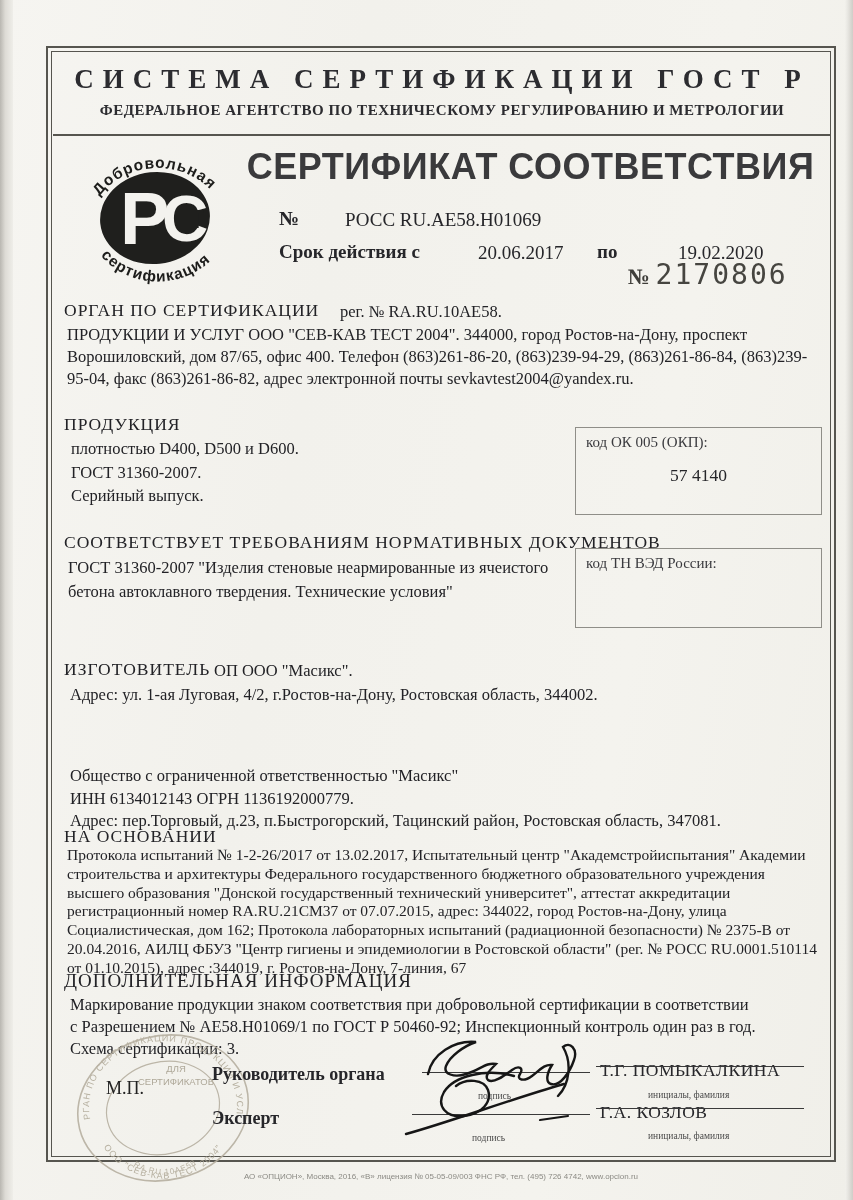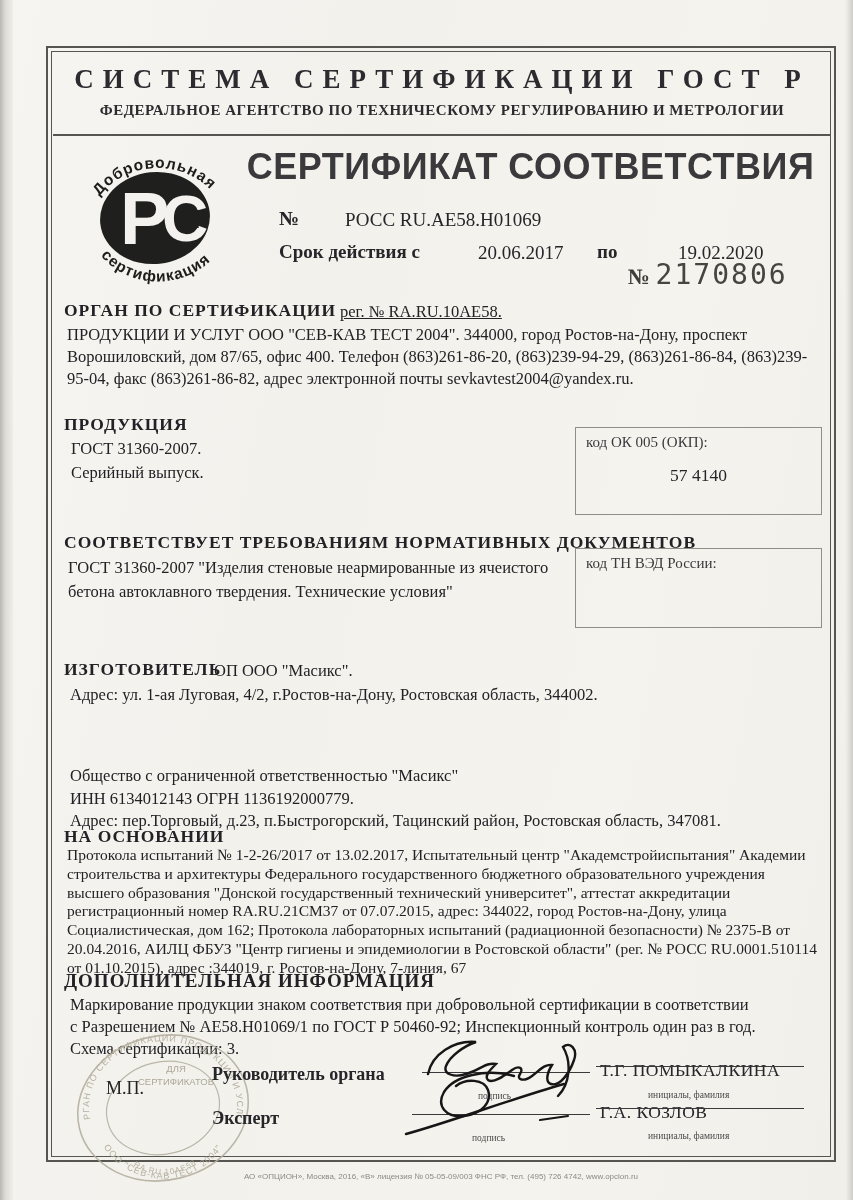--- a/index.html
+++ b/index.html
@@ -27,21 +27,21 @@
 
   .numrow-label { left:279px; top:207px; font-size:20px; font-weight:bold; }
   .numrow-val { left:345px; top:209px; font-size:19px; }
   .validity-label { left:279px; top:241px; font-size:19px; font-weight:bold; }
   .valid-from { left:478px; top:242px; font-size:19px; }
   .to-label { left:597px; top:241px; font-size:19px; font-weight:bold; }
   .valid-to { left:678px; top:242px; font-size:19px; }
   .serial { left:628px; top:258px; font-size:22px; font-weight:bold; color:#3f3e3a; }
   .serial .digits { font-family:"DejaVu Sans Mono", monospace; font-weight:normal; font-size:28px; letter-spacing:2px; color:#464540; }
 
-  .sec-label { font-weight:bold; font-size:17.5px; letter-spacing:1px; color:#222226; }
+  .sec-label { font-weight:normal; font-size:17.5px; letter-spacing:1px; color:#222226; }
   .body-text { font-size:16.5px; line-height:22px; color:#222226; }
 
   .codebox { position:absolute; left:575px; width:247px; border:1px solid #8f8e88; background:transparent; }
   .codebox .cb-label { font-size:15px; color:#3a3a3e; padding:6px 0 0 10px; }
   .codebox .cb-value { text-align:center; font-size:17.5px; margin-top:14px; }
 
   .sig-line { position:absolute; border-bottom:1.5px solid #3a3a3a; }
   .tiny-label { position:absolute; font-size:9.5px; color:#4a4a4a; }
   .role { position:absolute; font-weight:bold; font-size:18px; }
   .sig-name { position:absolute; font-size:17.5px; letter-spacing:0.5px; }
@@ -93,25 +93,26 @@
   <div class="abs validity-label">Срок действия  с</div>
   <div class="abs valid-from">20.06.2017</div>
   <div class="abs to-label">по</div>
   <div class="abs valid-to">19.02.2020</div>
   <div class="abs serial">
     <span>№</span>
     <span class="digits">2170806</span>
   </div>
 
   <div class="abs sec-label" style="left:64px; top:300px;">ОРГАН ПО СЕРТИФИКАЦИИ</div>
-  <div class="abs body-text" style="left:340px; top:301px;text-decoration:underline;">рег. № RA.RU.10АЕ58.</div>
+  <div class="abs body-text" style="left:340px; top:301px;">рег. № RA.RU.10АЕ58.</div>
   <div class="abs body-text" style="left:67px; top:324px; width:752px;">ПРОДУКЦИИ И УСЛУГ ООО "СЕВ-КАВ ТЕСТ 2004". 344000, город Ростов-на-Дону, проспект Ворошиловский, дом 87/65, офис 400. Телефон (863)261-86-20, (863)239-94-29, (863)261-86-84, (863)239-95-04, факс (863)261-86-82, адрес электронной почты sevkavtest2004@yandex.ru.</div>
 
   <div class="abs sec-label" style="left:64px; top:414px;">ПРОДУКЦИЯ</div>
   <div class="abs body-text" style="left:71px; top:437px; line-height:23.5px;">
+    <div>плотностью D400, D500 и D600.</div>
     <div>ГОСТ 31360-2007.</div>
     <div>Серийный выпуск.</div>
   </div>
   <div class="codebox" style="top:427px; height:88px;">
     <div class="cb-label">код ОК 005 (ОКП):</div>
     <div class="cb-value">57 4140</div>
   </div>
 
   <div class="abs sec-label" style="left:64px; top:532px;">СООТВЕТСТВУЕТ ТРЕБОВАНИЯМ НОРМАТИВНЫХ ДОКУМЕНТОВ</div>
   <div class="abs body-text" style="left:68px; top:556px; width:500px; line-height:24px;">ГОСТ 31360-2007 "Изделия стеновые неармированные из ячеистого бетона автоклавного твердения. Технические условия"</div>

